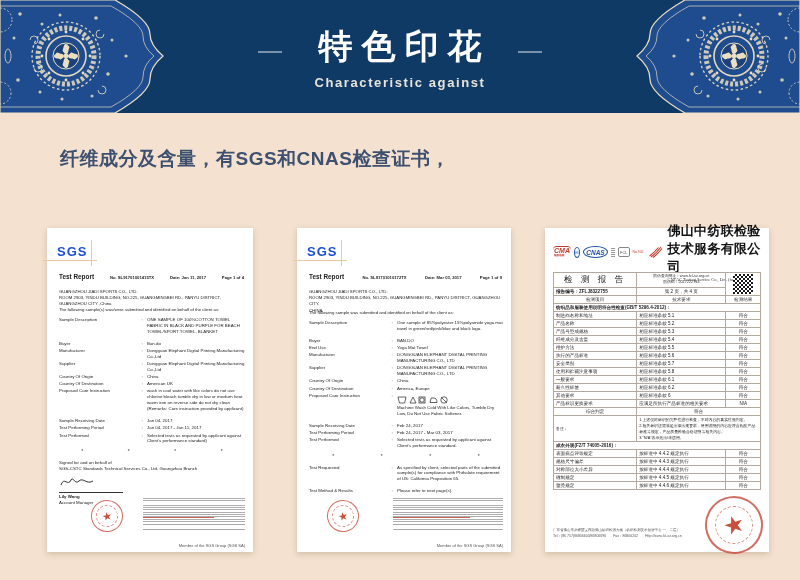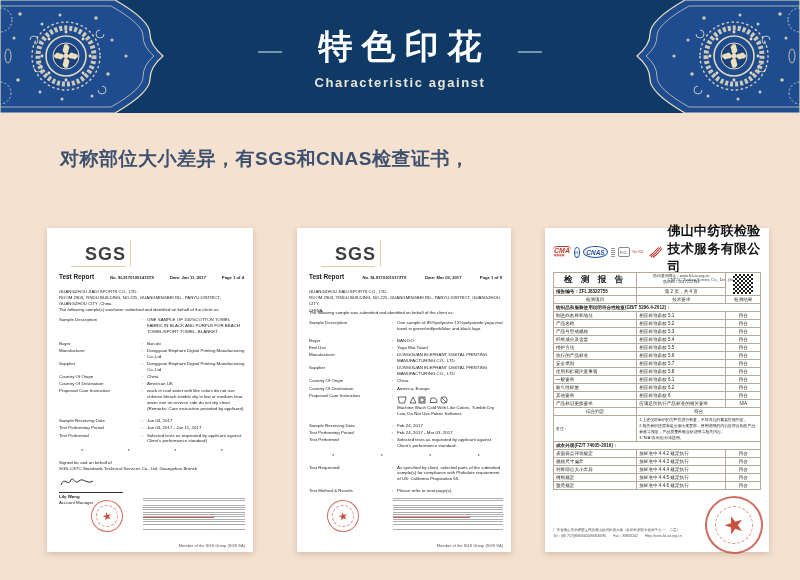--- a/index.html
+++ b/index.html
@@ -25,22 +25,22 @@
     color:#3e506f; font-weight:600; letter-spacing:.5px; }
 
   
   .certs { position:absolute; top:228px; left:0; width:800px; height:352px; }
   .cert { position:absolute; top:0; height:324px; background:#ffffff;
     box-shadow:0 2px 6px rgba(90,60,30,.22); color:#222; }
   #cert1 { left:47px; width:206px; }
   #cert2 { left:297px; width:214px; }
   #cert3 { left:545px; width:224px; }
 
-  .sgs-logo { position:absolute; top:16px; left:38px; font-size:18px; font-weight:bold;
-    color:#404040; letter-spacing:1px; }
+  .sgs-logo { position:absolute; top:16px; left:10px; font-size:13px; font-weight:bold;
+    color:#1d4ed8; letter-spacing:1px; }
   .sgs-logo::before { content:""; position:absolute; left:-14px; bottom:-2px; width:54px; height:1px; background:#e7c9a4; }
   .sgs-logo::after { content:""; position:absolute; right:-5px; top:-4px; width:1px; height:26px; background:#e7c9a4; }
 
   .report-row { position:absolute; top:45px; left:12px; right:9px; display:flex;
     align-items:baseline; justify-content:space-between; }
   .rr-title { font-weight:bold; font-size:6.4px; }
   .rr-small { font-weight:bold; font-size:4.2px; }
 
   .addr { position:absolute; top:61px; left:12px; right:9px; font-size:4.3px; line-height:1.45; white-space:pre-line; }
   .sample-intro { position:absolute; left:12px; right:9px; font-size:4.3px; }
@@ -84,21 +84,21 @@
     background:repeating-linear-gradient(180deg,#999 0 .7px,transparent .7px 2px); }
   .lg-fcl { border:1px solid #888; border-radius:2px; font-size:4px; color:#555; padding:1.5px 1px; text-align:center; }
   .lg-no { color:#c23b2e; font-size:3.4px; }
   .c3company { margin-left:2px; }
   .c3company .cn { font-size:13px; font-weight:bold; letter-spacing:.3px; color:#111; }
   .c3company .en { font-size:4.4px; font-family:"Liberation Serif","DejaVu Serif",serif; color:#333; margin-top:1px; }
 
   .c3table { position:absolute; top:44px; left:8px; right:8px; border-collapse:collapse;
     font-size:4.6px; color:#222; width:calc(100% - 16px); table-layout:fixed; }
   .c3table td { border:.6px solid #b3a89e; padding:1px 2px; vertical-align:middle; }
-  .c3-rpt { font-size:8.5px; font-weight:bold; letter-spacing:3px; text-align:center; }
+  .c3-rpt { font-size:8.5px; font-weight:normal; letter-spacing:3px; text-align:center; }
   .c3-anti { font-size:3.8px; text-align:center; line-height:1.5; color:#333; }
   .qr { width:20px; height:20px; margin:0 auto;
     background:repeating-conic-gradient(#1a1a1a 0% 25%, #fff 0% 50%); background-size:4px 4px; }
   .c3-no { font-size:4.6px; font-weight:bold; }
   .c3-page { text-align:center; }
   .c3-head td { text-align:center; color:#333; }
   .c3-section td { font-weight:bold; text-align:left; }
   .c3-result { text-align:center; }
   .c3-req {}
   .c3-verdict { text-align:center; }
@@ -176,21 +176,21 @@
   </svg>
 
   <div class="title-wrap">
     <div class="main-title">特色印花</div>
     <div class="sub-title">Characteristic against</div>
   </div>
   <div class="title-dash dash-l"></div>
   <div class="title-dash dash-r"></div>
 
   <div class="intro">
-    <div>对称部位大小差异，有SGS和CNAS检查证书，</div>
+    <div>纤维成分及含量，有SGS和CNAS检查证书，</div>
   </div>
 
   <div class="certs">
 
     <div class="cert" id="cert1">
       <div class="sgs-logo">SGS</div>
       <div class="report-row">
         <span class="rr-title">Test Report</span>
         <span class="rr-small">No. SL91701001415TX</span>
         <span class="rr-small">Date: Jan 11, 2017</span>

